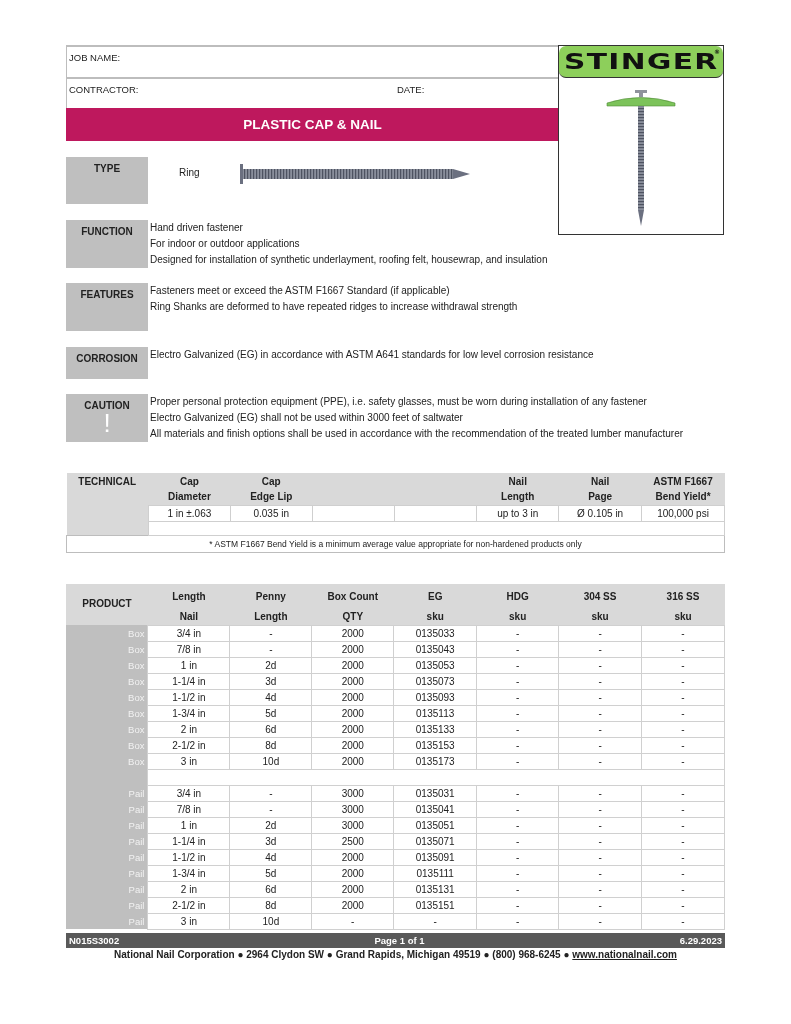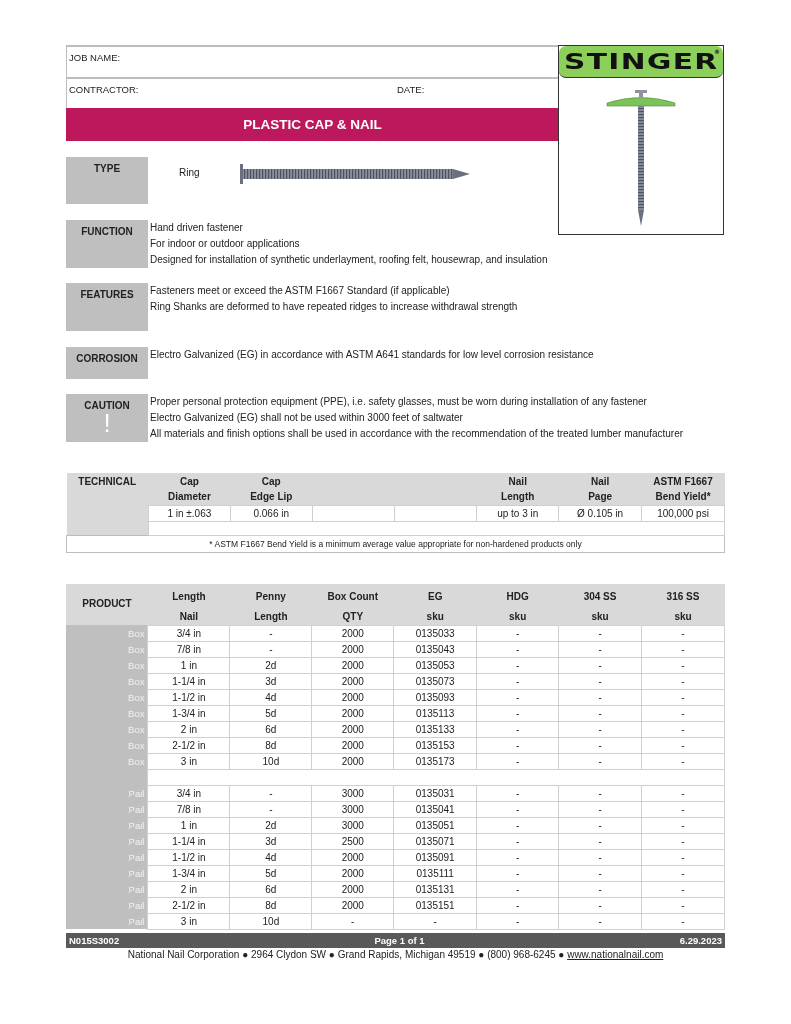--- a/index.html
+++ b/index.html
@@ -49,21 +49,21 @@
   .prod .lbl { background: #bfbfbf; font-weight: bold; vertical-align: top; padding-top: 14px; }
   .prod .rowlbl { background: #bfbfbf; color: #f2f2f2; text-align: right; padding-right: 3px; font-size: 9.5px; }
   .prod td.c { border: 1px solid #d0d0d0; background: #fff; }
 
   
   .footer-bar {
     position: absolute; left: 66px; top: 933px; width: 659px; height: 15px;
     background: #595959; color: #fff; font-weight: bold; font-size: 9.5px;
     display: flex; justify-content: space-between; align-items: center; padding: 0 3px;
   }
-  .footer-addr { position: absolute; left: 66px; top: 949px; width: 659px; text-align: center; font-size: 10px; color: #222; }
+  .footer-addr { position: absolute; left: 66px; top: 949px; width: 659px; text-align: center; font-size: 10px; color: #222; font-weight: bold; }
   .footer-addr a { color: #222; text-decoration: underline; }
 </style>
 </head>
 <body>
 
 <div class="field-row left-border" style="top:45px;height:32px;">
   <span>JOB NAME:</span>
 </div>
 <div class="field-row left-border" style="top:77px;height:31px;">
   <span>CONTRACTOR:</span>
@@ -159,21 +159,21 @@
     <td>Diameter</td>
     <td>Edge Lip</td>
     <td></td>
     <td></td>
     <td>Length</td>
     <td>Page</td>
     <td>Bend Yield*</td>
   </tr>
   <tr class="val">
     <td class="c">1 in ±.063</td>
-    <td class="c">0.066 in</td>
+    <td class="c">0.035 in</td>
     <td class="c"></td>
     <td class="c"></td>
     <td class="c">up to 3 in</td>
     <td class="c">Ø 0.105 in</td>
     <td class="c">100,000 psi</td>
   </tr>
   <tr class="val">
     <td class="c" colspan="7" style="height:14px;"></td>
   </tr>
   <tr class="note">

